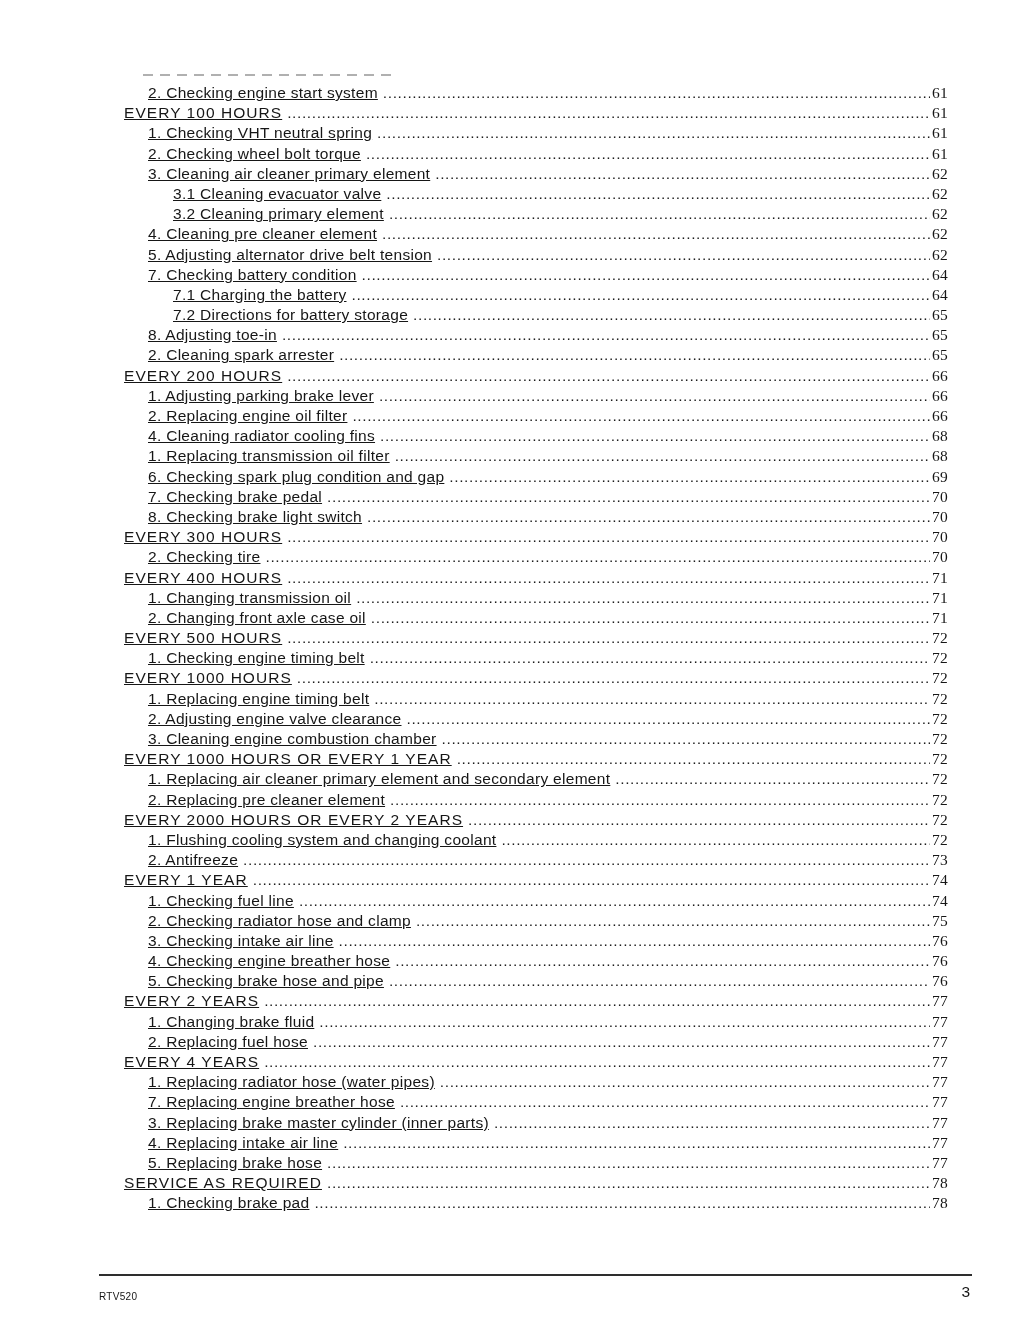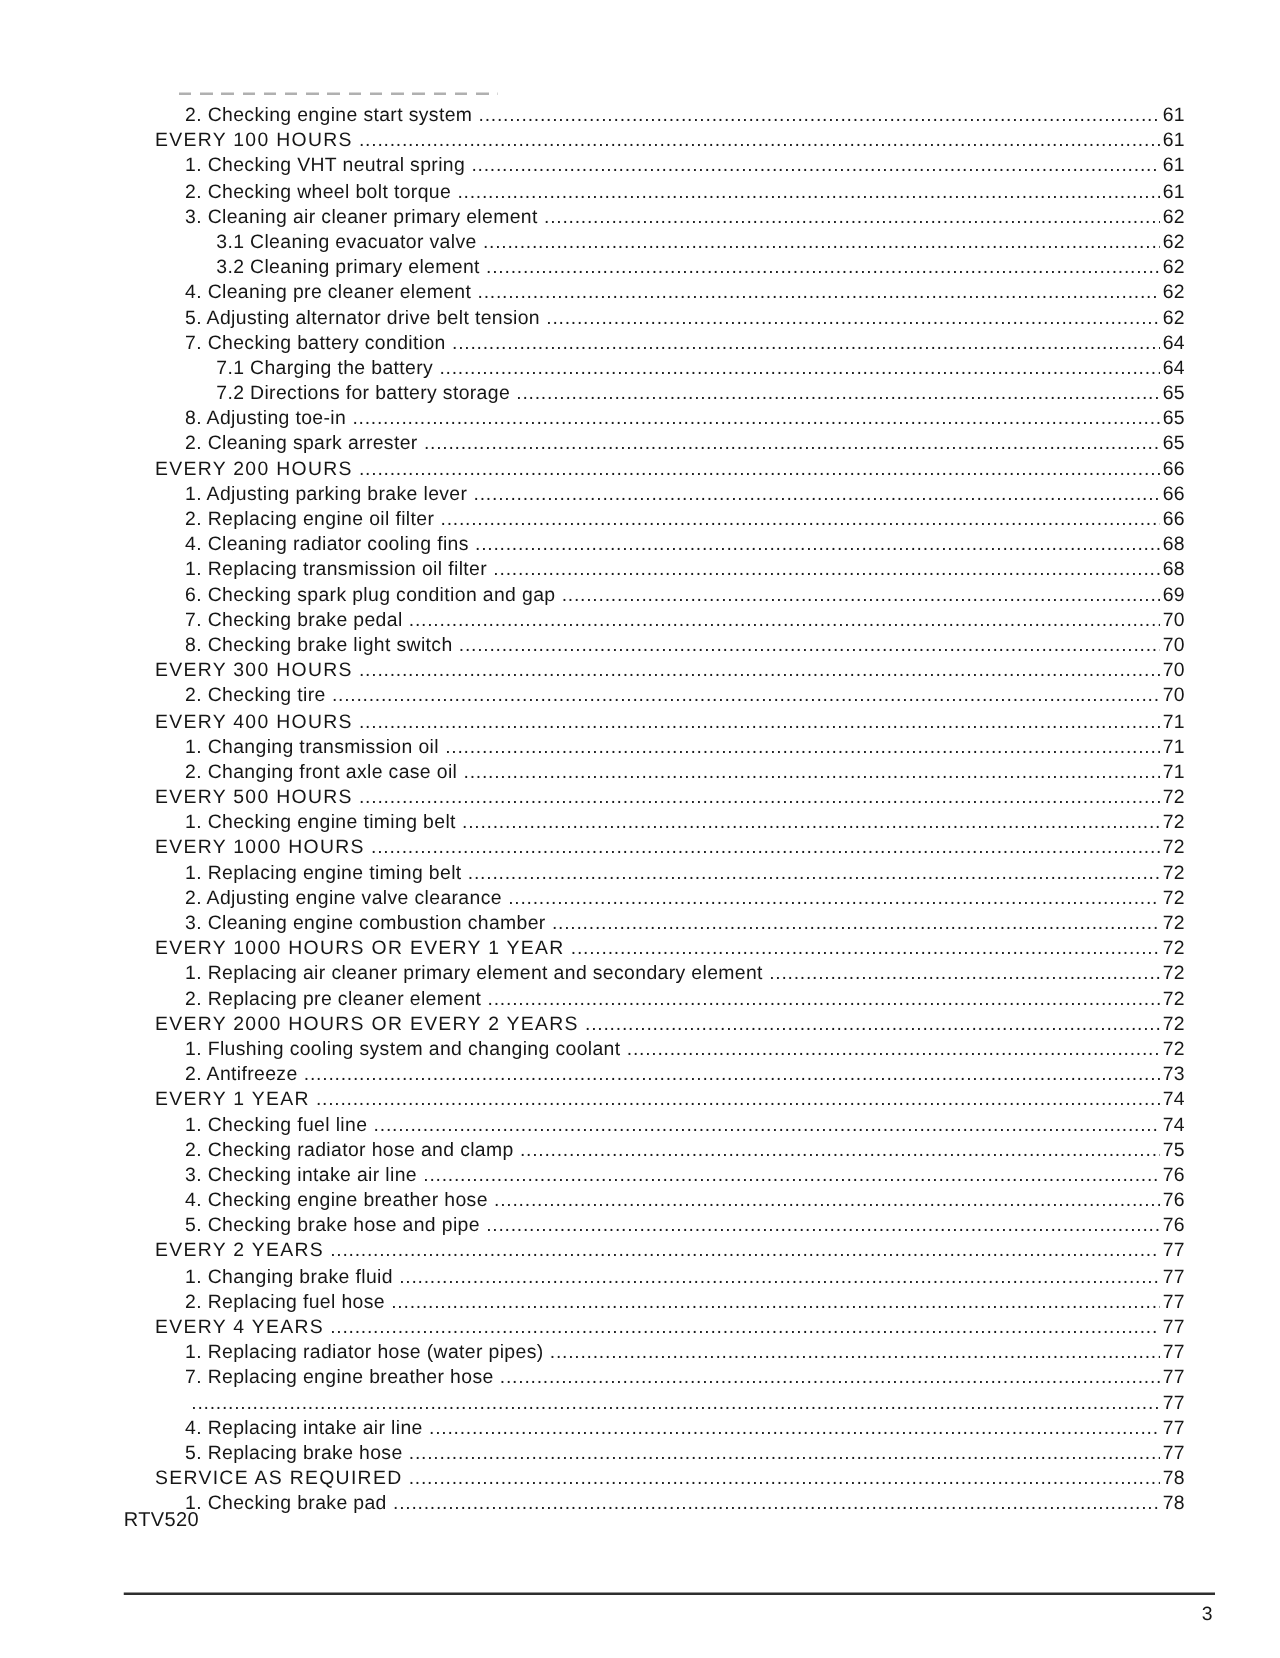--- a/index.html
+++ b/index.html
@@ -39,49 +39,50 @@
     height: 20.2px;
     line-height: 20.2px;
     font-size: 15.5px;
     white-space: nowrap;
   }
   .toc-row.lvl-0 .toc-label { letter-spacing: 1.05px; }
   .toc-row.lvl-1 { padding-left: 24px; }
   .toc-row.lvl-2 { padding-left: 49px; }
   .toc-row.lvl-1 .toc-label,
   .toc-row.lvl-2 .toc-label { letter-spacing: 0.3px; }
-  .toc-label { white-space: nowrap; }
+  .toc-label { white-space: nowrap; text-decoration: underline; }
   .toc-leader {
     flex: 1;
     overflow: hidden;
     white-space: nowrap;
     letter-spacing: 0.6px;
     margin: 0 2px 0 5px;
     color: #1c1c1c;
   }
   .toc-leader::after {
     content: "..................................................................................................................................................................................................................................................................";
   }
   .toc-page {
     white-space: nowrap;
     letter-spacing: 0.3px;
+    font-family: Liberation Serif, serif;
   }
   .footer-rule {
     position: absolute;
     left: 99px;
     top: 1274px;
     width: 873px;
     height: 0;
     border-top: 2px solid #2e2e2e;
   }
   .footer-left {
     position: absolute;
     left: 99px;
-    top: 1208px;
-    font-size: 16px;
+    top: 1291px;
+    font-size: 10px;
     letter-spacing: 0.3px;
   }
   .footer-page {
     position: absolute;
     right: 54px;
     top: 1283px;
     font-size: 15.5px;
   }
 </style>
 </head>
@@ -339,20 +340,21 @@
         <span class="toc-label">1. Replacing radiator hose (water pipes)</span>
         <span class="toc-leader"></span>
         <span class="toc-page">77</span>
       </div>
       <div class="toc-row lvl-1">
         <span class="toc-label">7. Replacing engine breather hose</span>
         <span class="toc-leader"></span>
         <span class="toc-page">77</span>
       </div>
       <div class="toc-row lvl-1">
+        <span class="toc-label">3. Replacing brake master cylinder (inner parts)</span>
         <span class="toc-leader"></span>
         <span class="toc-page">77</span>
       </div>
       <div class="toc-row lvl-1">
         <span class="toc-label">4. Replacing intake air line</span>
         <span class="toc-leader"></span>
         <span class="toc-page">77</span>
       </div>
       <div class="toc-row lvl-1">
         <span class="toc-label">5. Replacing brake hose</span>

